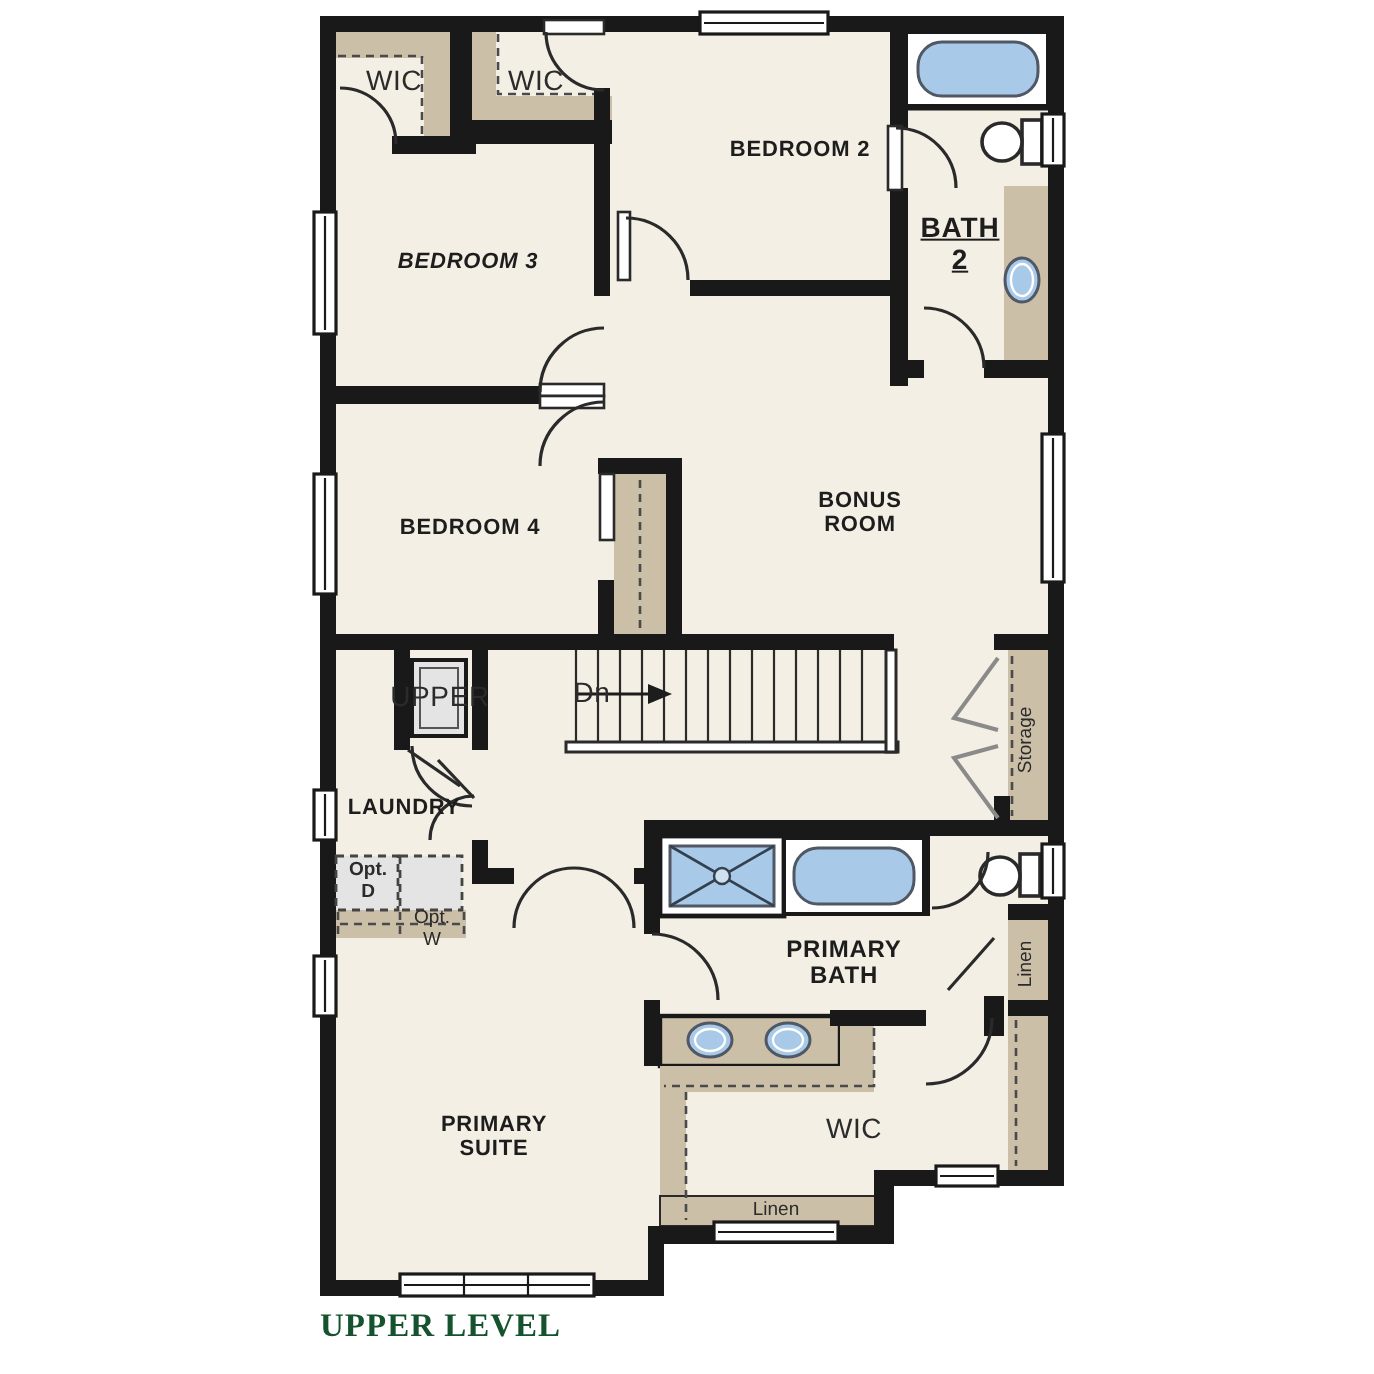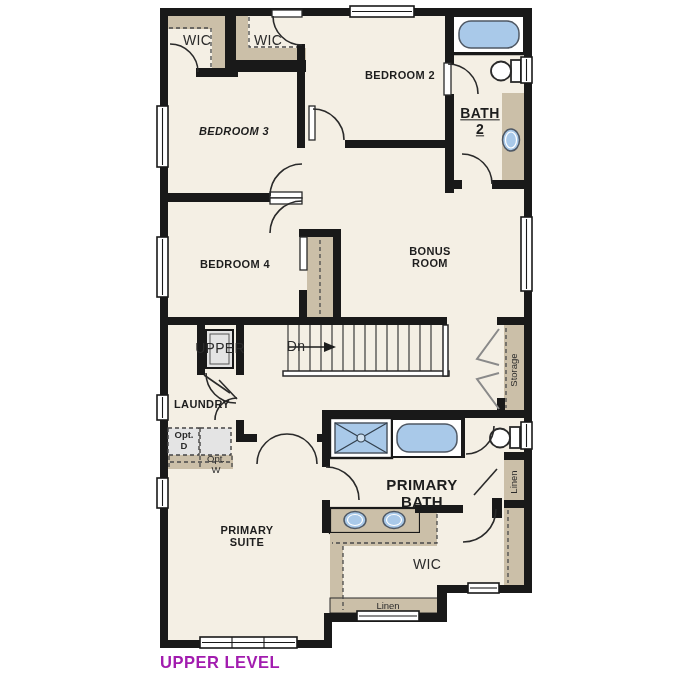--- a/index.html
+++ b/index.html
@@ -21,21 +21,21 @@
   .fixture{fill:#ffffff;stroke:#2a2a2a;stroke-width:1.8;}
   .bifold{fill:none;stroke:#8a8a8a;stroke-width:2;}
   .lbl{position:absolute;transform:translate(-50%,-50%);text-align:center;
        color:#1d1d1d;line-height:1.12;white-space:pre-line;}
   .room{font-weight:700;font-size:11px;letter-spacing:.4px;}
   .small{font-size:14px;letter-spacing:.3px;color:#2b2b2b;}
   .tiny{font-size:9.5px;color:#2b2b2b;}
   .vert{transform:translate(-50%,-50%) rotate(-90deg);}
   .wrap{white-space:normal;}
   #title{position:absolute;transform:none;text-align:left;font-weight:700;
-         font-size:16.5px;letter-spacing:.5px;color:#a21caf;}
+         font-size:16.5px;letter-spacing:.5px;color:#14532d;font-family:Liberation Serif, serif;}
 </style>
 </head>
 <body>
 
 <div id="plan">
 <svg width="687" height="687" viewBox="0 0 687 687">
 
   <path class="floor" d="M160,8 H532 V589 H441 V618 H328 V644 H160 Z"></path>
 
   <g>
@@ -224,19 +224,19 @@
 <div class="lbl room wrap" style="left:480px;top:122px;width:44px;font-size:14px;text-decoration:underline;">BATH 2</div>
 <div class="lbl room" style="left:234px;top:131px;font-style:italic;">BEDROOM 3</div>
 <div class="lbl room" style="left:235px;top:264px;text-align:right;">BEDROOM 4</div>
 <div class="lbl room wrap" style="left:430px;top:257px;width:64px;">BONUS ROOM</div>
 <div class="lbl tiny vert" style="left:514px;top:370px;">Storage</div>
 <div class="lbl small" style="left:296px;top:347px;">Dn</div>
 <div class="lbl small" style="left:220px;top:349px;">UPPER</div>
 <div class="lbl room" style="left:202px;top:404px;font-size:11px;">LAUNDRY</div>
 <div class="lbl tiny wrap" style="left:184px;top:441px;width:26px;font-weight:bold;">Opt. D</div>
 <div class="lbl tiny wrap" style="left:216px;top:465px;width:26px;">Opt. W</div>
-<div class="lbl room wrap" style="left:422px;top:482px;width:72px;font-size:15px;margin-top:12px;">PRIMARY BATH</div>
+<div class="lbl room wrap" style="left:422px;top:482px;width:72px;font-size:12px;">PRIMARY BATH</div>
 <div class="lbl tiny vert" style="left:514px;top:482px;">Linen</div>
 <div class="lbl small" style="left:427px;top:565px;">WIC</div>
 <div class="lbl tiny" style="left:388px;top:606px;">Linen</div>
-<div class="lbl room wrap" style="left:247px;top:536px;width:84px;text-align:center;">PRIMARY SUITE</div>
+<div class="lbl room wrap" style="left:247px;top:569px;width:84px;text-align:center;">PRIMARY SUITE</div>
 <div id="title" style="left:160px;top:653px;">UPPER LEVEL</div>
 </div>
 
 </body></html>

